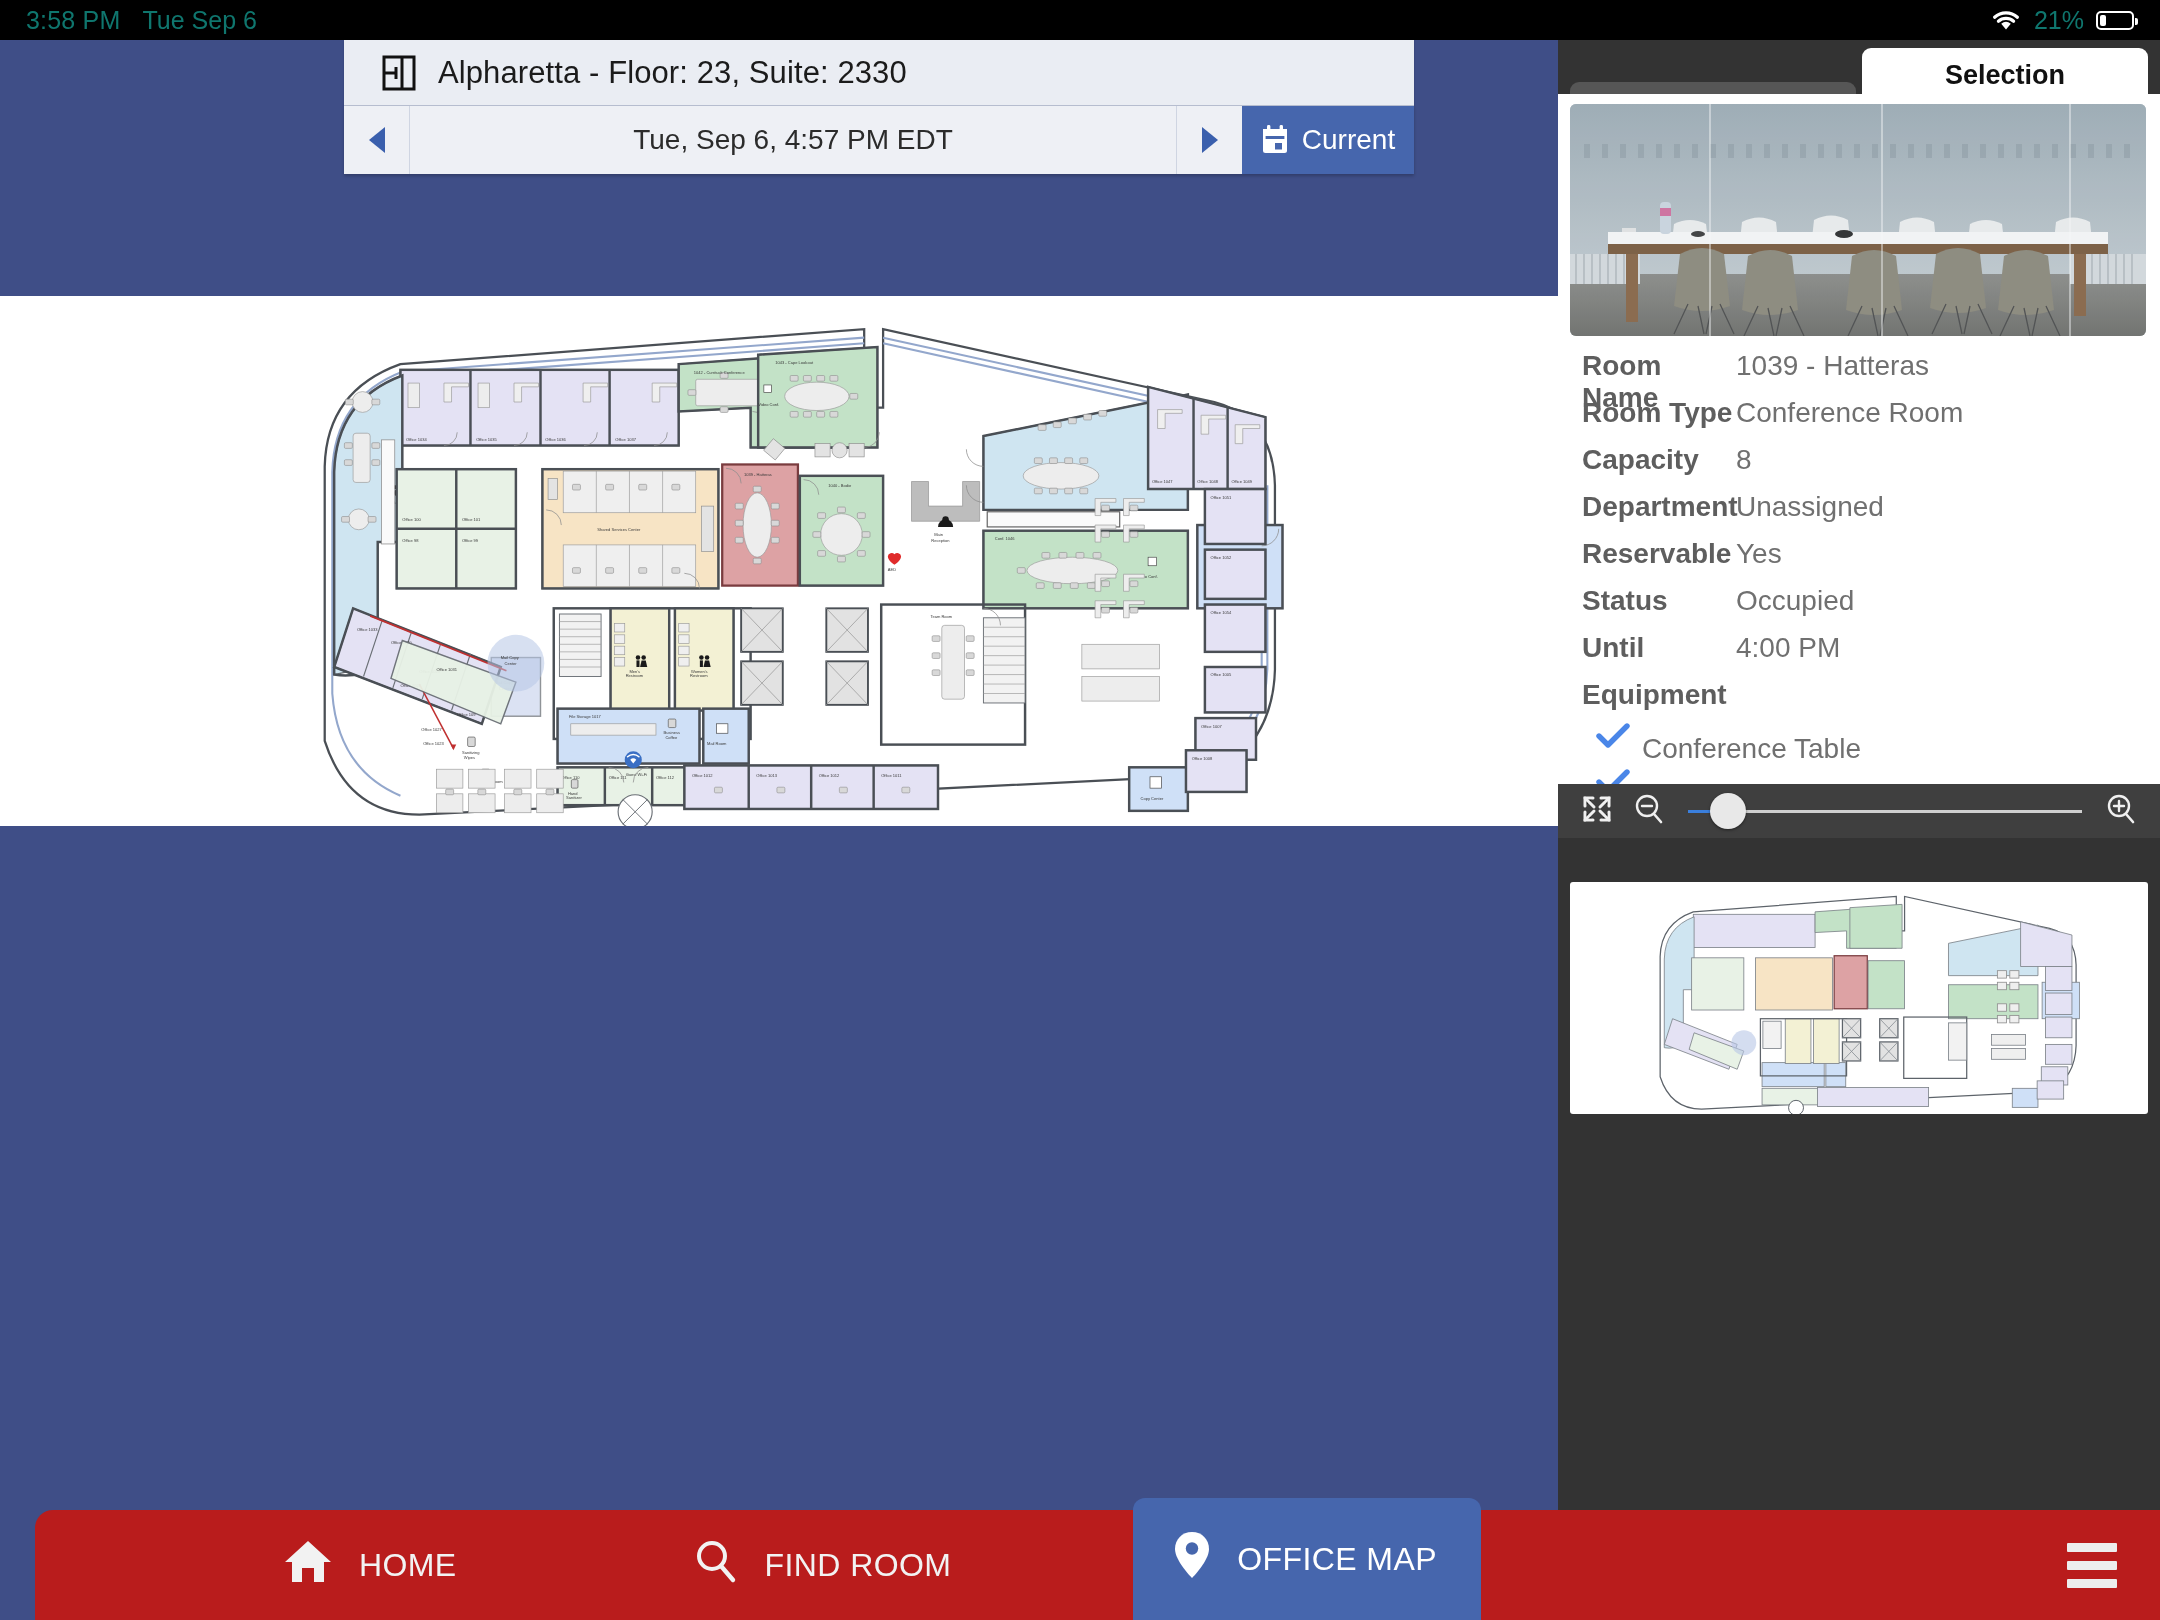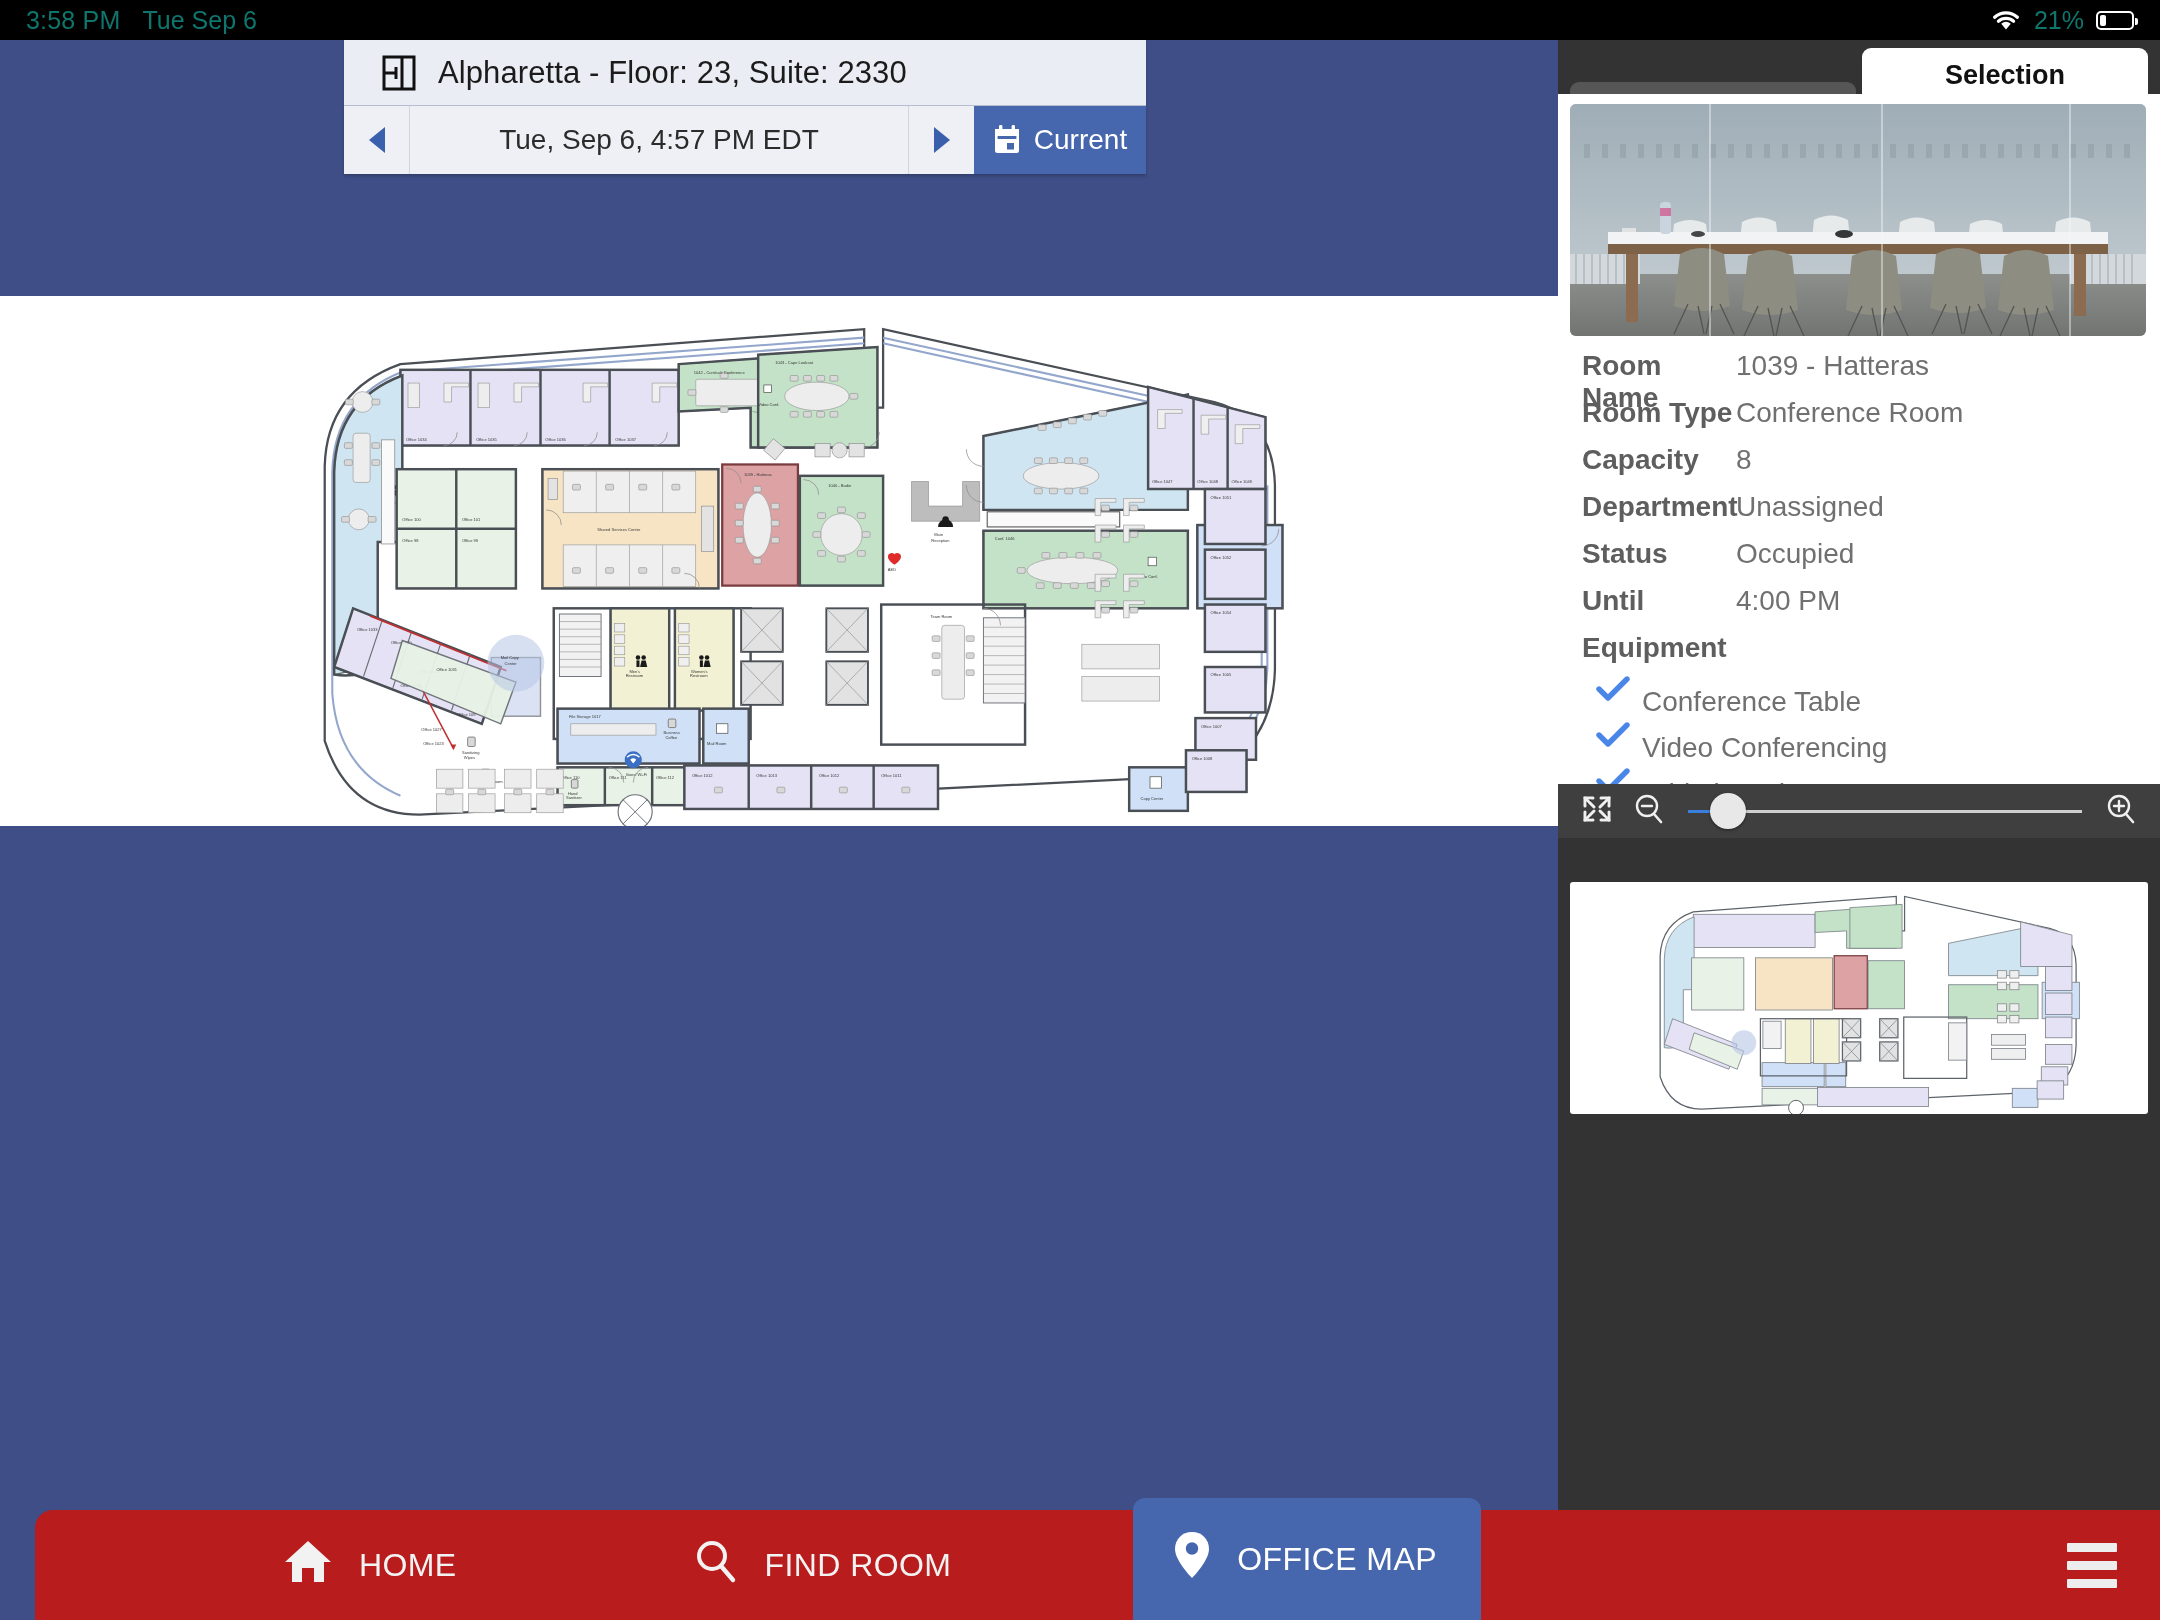--- a/index.html
+++ b/index.html
@@ -32,21 +32,21 @@
   .batt::after {
     content:''; position:absolute; right:-6px; top:5px;
     width:3px; height:7px; background:#fff; border-radius:0 2px 2px 0;
   }
   .batt-fill { height: 100%; background: #fff; border-radius: 2px; width: 21%; }
 
   
   .left-pane { position:absolute; left:0; top:40px; width:1558px; height:1470px; background:#3f4e87; }
 
   
-  .topbar { position:absolute; left:344px; top:0px; width:802px; }
+  .topbar { position:absolute; left:344px; top:0px; width:1070px; }
   .crumb {
     background:#eaedf3; height:66px; display:flex; align-items:center;
     padding:0 16px; border-bottom:1px solid #b9c0d2;
     box-shadow: 0 1px 2px rgba(0,0,0,.18);
   }
   .crumb-ic { width:34px; height:36px; margin:0 22px 0 22px; flex:none; }
   .crumb-txt { font-size:31px; color:#1b1b1b; letter-spacing:.1px; }
 
   .daterow { display:flex; height:68px; background:#eef0f5; box-shadow:0 2px 3px rgba(0,0,0,.22); }
   .dr-arrow {
@@ -891,20 +891,24 @@
           <span class="dlabel">Room Type</span>
           <span class="dval">Conference Room</span>
         </div>
         <div class="drow">
           <span class="dlabel">Capacity</span>
           <span class="dval">8</span>
         </div>
         <div class="drow">
           <span class="dlabel">Department</span>
           <span class="dval">Unassigned</span>
+        </div>
+        <div class="drow">
+          <span class="dlabel">Reservable</span>
+          <span class="dval">Yes</span>
         </div>
         <div class="drow">
           <span class="dlabel">Status</span>
           <span class="dval">Occupied</span>
         </div>
         <div class="drow">
           <span class="dlabel">Until</span>
           <span class="dval">4:00 PM</span>
         </div>
 

